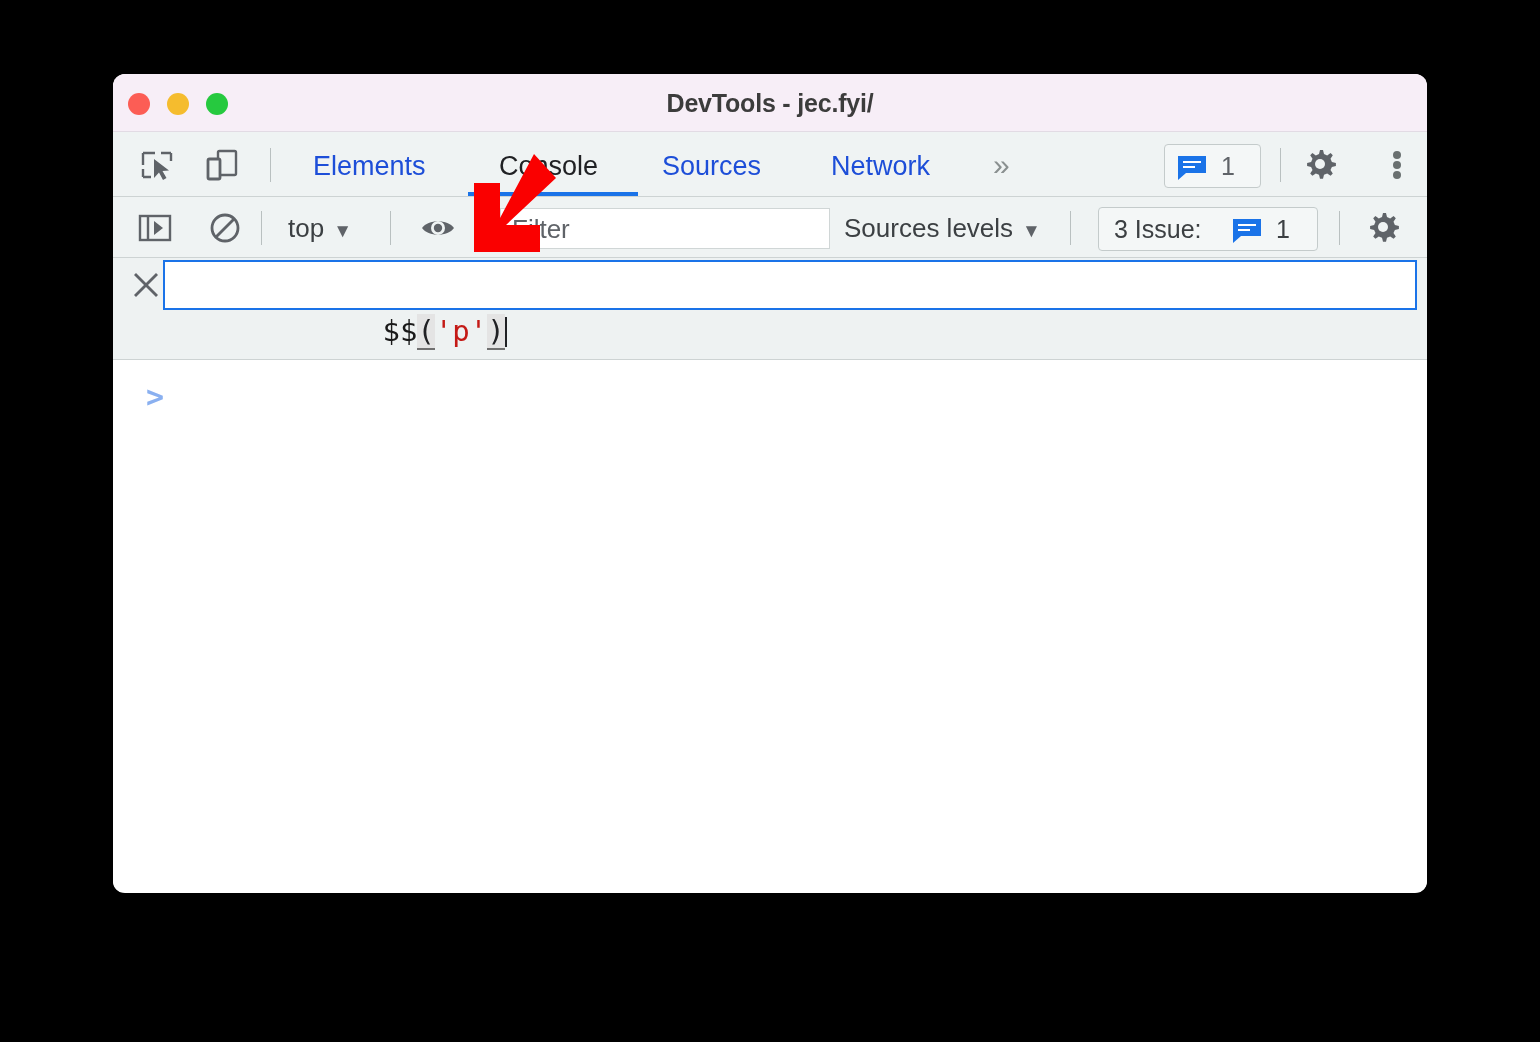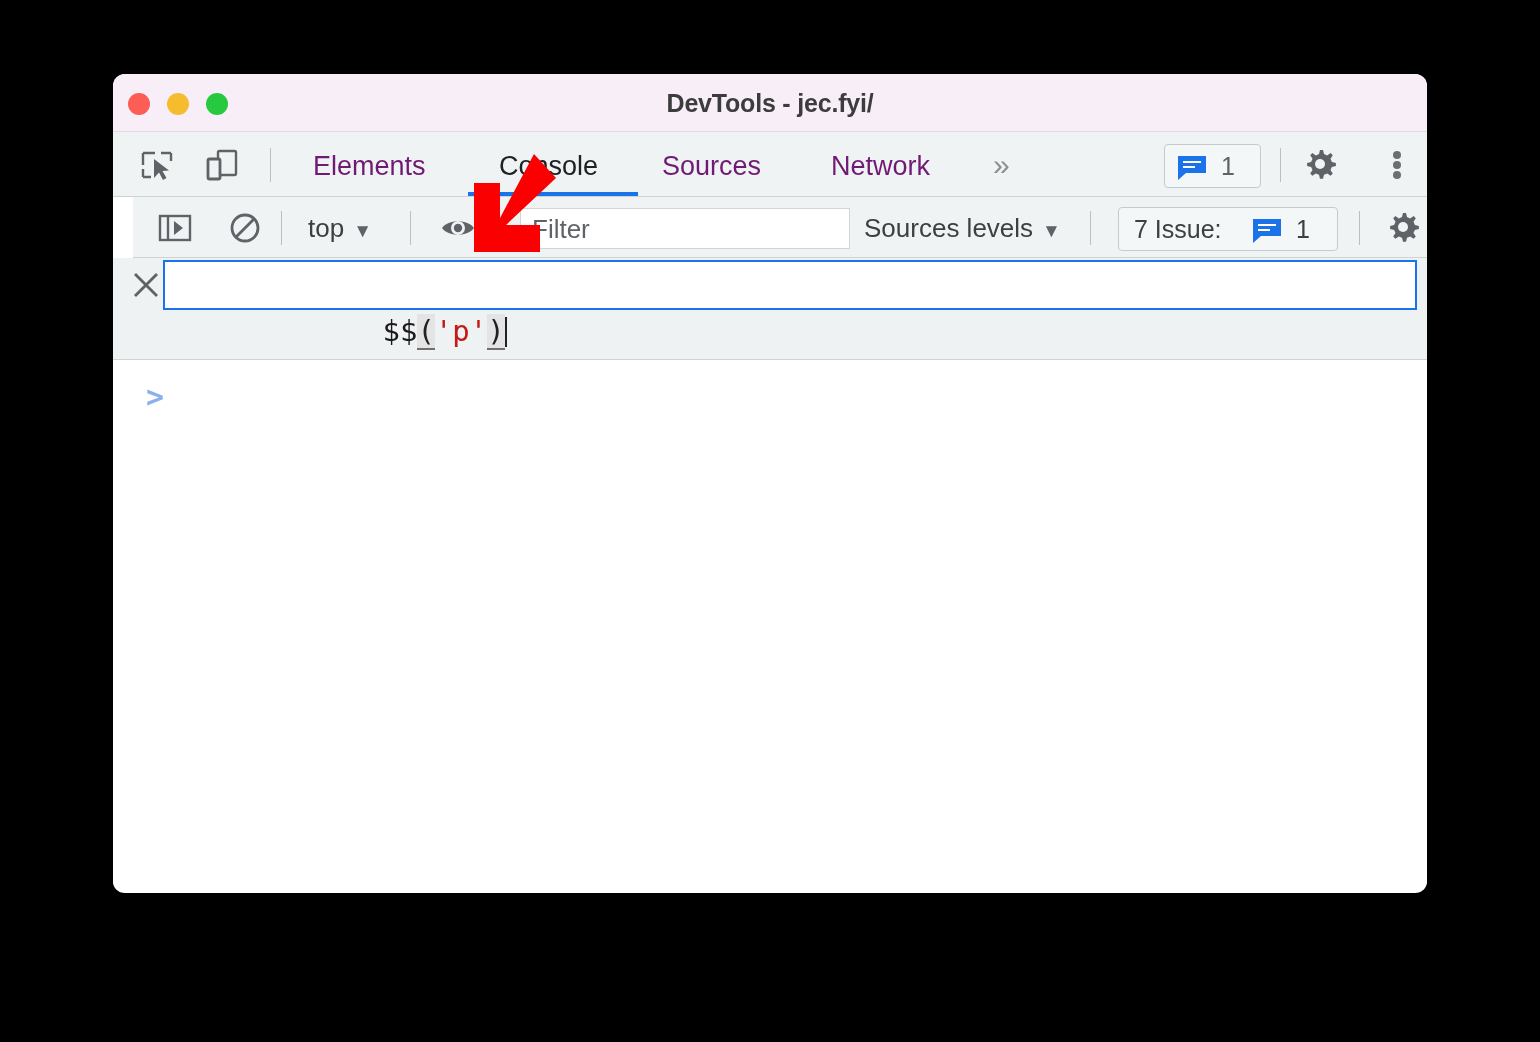--- a/index.html
+++ b/index.html
@@ -88,21 +88,21 @@
     height: 34px;
     background: #b9c0c0;
   }
 
   .tab {
     position: absolute;
     top: 14px;
     height: 40px;
     line-height: 40px;
     font-size: 27px;
-    color: #701a75;
+    color: #1d4ed8;
     cursor: pointer;
     white-space: nowrap;
   }
   .tab.selected { color: #202124; }
 
   #tab-elements { left: 200px; }
   #tab-console  { left: 386px; }
   #tab-sources  { left: 549px; }
   #tab-network  { left: 718px; }
 
@@ -168,21 +168,20 @@
   .dot3 i:nth-child(2) { top: 16px; }
   .dot3 i:nth-child(3) { top: 26px; }
 
   
   #console-toolbar {
     position: relative;
     height: 61px;
     background: #eff3f3;
     border-bottom: 1px solid #cdd3d3;
     box-sizing: border-box;
-    margin-left: 20px;
   }
   .ct-icon {
     position: absolute;
     top: 12px;
     cursor: pointer;
   }
   #sidebar-toggle { left: 23px; }
   #clear-console  { left: 93px; }
   #live-expr      { left: 306px; }
 
@@ -476,21 +475,21 @@
         <span class="ph">Filter</span>
       </div>
 
       <div id="levels-select">
         <span>Sources levels</span><span class="caret">▼</span>
       </div>
 
       <div class="ct-divider" style="left:957px"></div>
 
       <div id="issue-bar">
-        <span class="label">7 Issue:</span>
+        <span class="label">3 Issue:</span>
         <span class="bubble">
           <svg width="30" height="26" viewBox="0 0 30 26">
             <path d="M1 1 h28 v17 h-20 l-8 7 z" fill="#1a73e8"></path>
             <path d="M6 7 h18 M6 12 h12" stroke="#ffffff" stroke-width="2.2"></path>
           </svg>
         </span>
         <span class="count">1</span>
       </div>
 
       <div class="ct-divider" style="left:1226px"></div>

